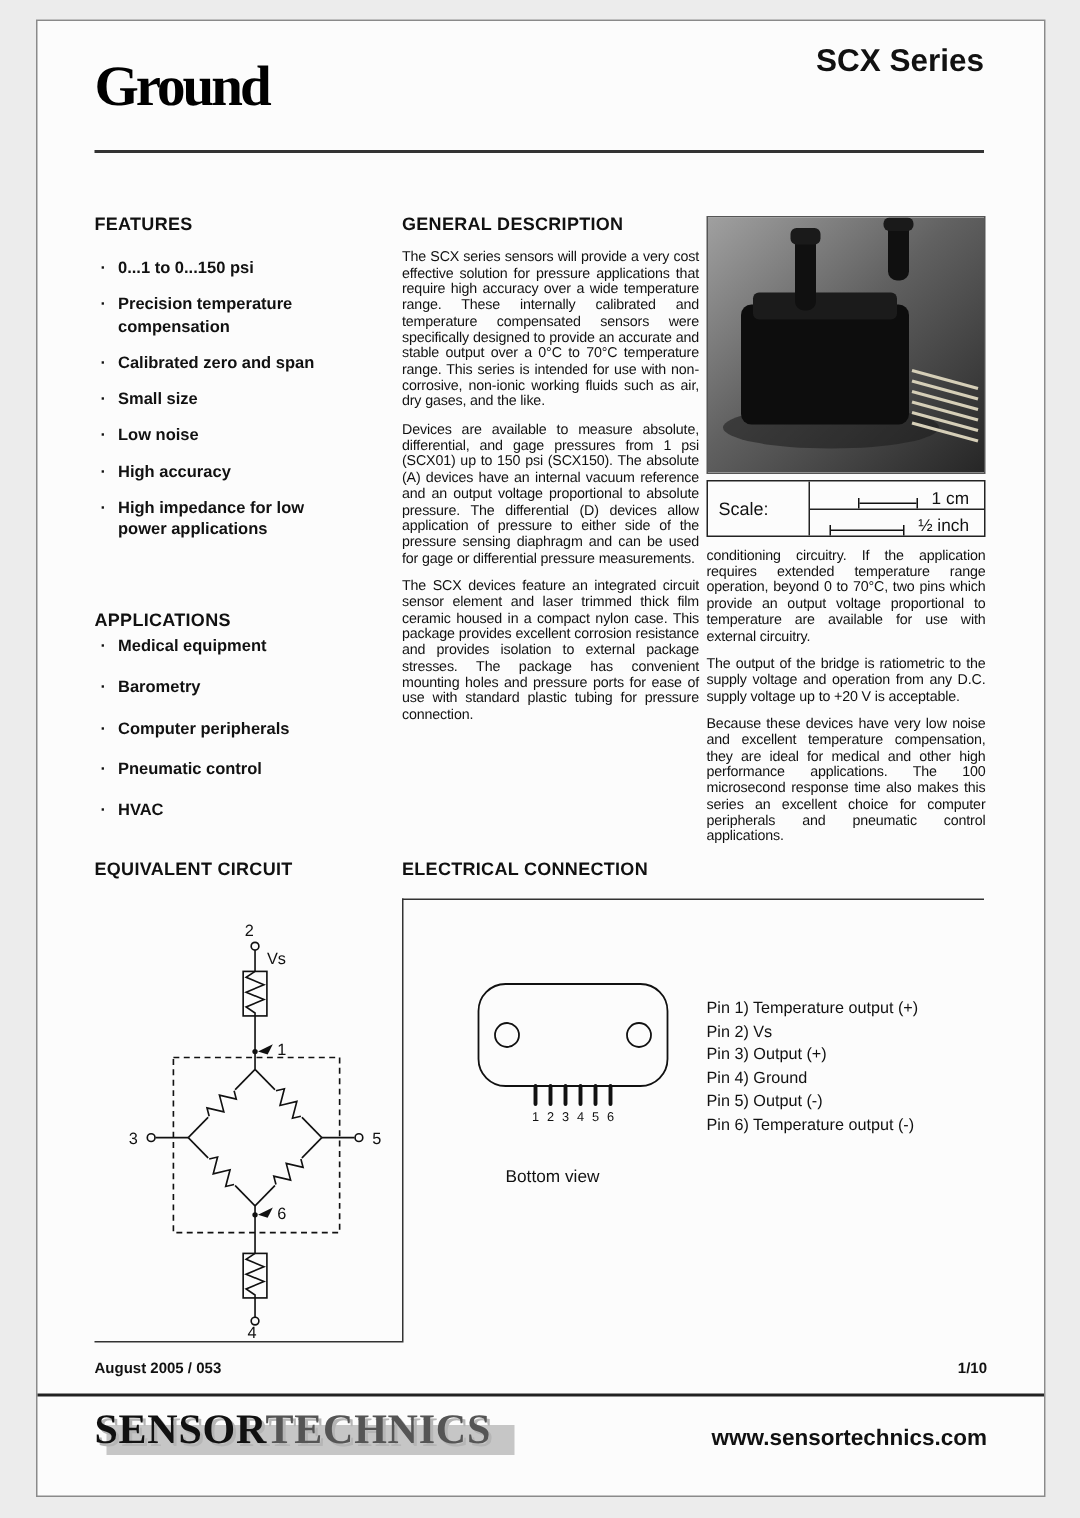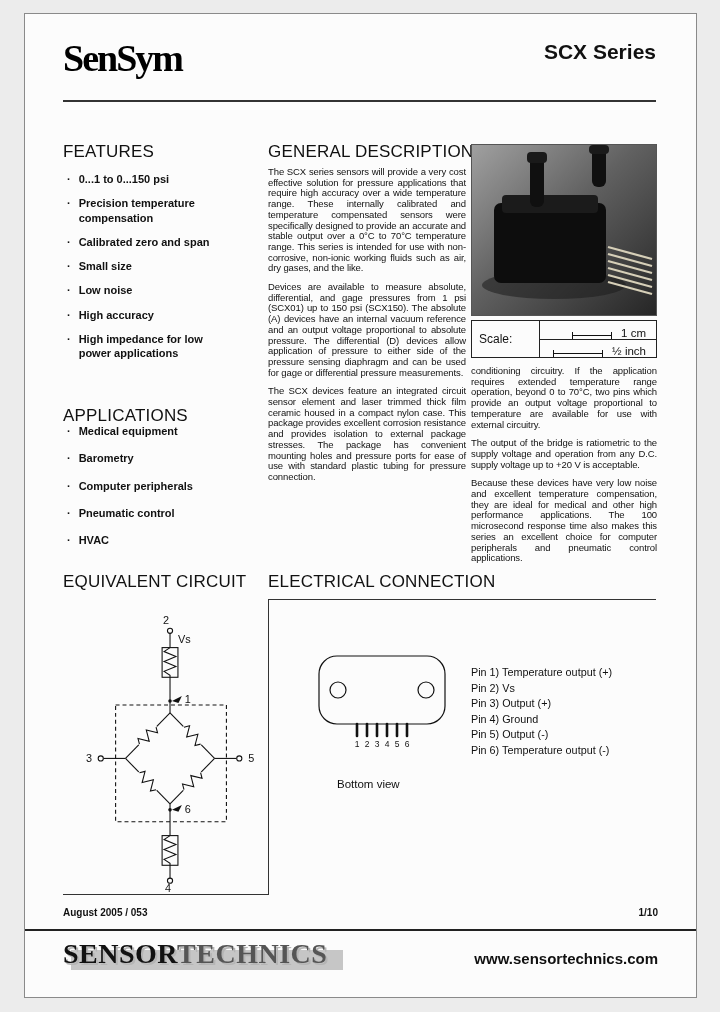--- a/index.html
+++ b/index.html
@@ -7,25 +7,25 @@
   body{
     width:720px;height:1012px;position:relative;background:#ececec;
     font-family:"Liberation Sans",sans-serif;color:#111;overflow:hidden;
   }
   .sheet{position:absolute;left:24px;top:13px;width:671px;height:983px;
     background:#fcfcfc;border:1px solid #8a8a8a;}
   .sheet > div{position:absolute;}
 
   .logo{left:38px;top:22px;font-family:"Liberation Serif",serif;font-weight:bold;
     font-size:38px;letter-spacing:-2px;color:#000;}
-  .title{right:40px;top:26px;font-size:21px;font-weight:bold;}
+  .title{right:40px;top:15px;font-size:21px;font-weight:bold;}
   .subtitle{right:40px;top:57px;font-size:14.5px;font-weight:bold;}
   .head-rule{left:38px;top:86px;width:593px;height:2px;background:#333;}
 
-  .h{font-size:17px;font-weight:normal;letter-spacing:.2px;text-align:center;}
+  .h{font-size:12px;font-weight:bold;letter-spacing:.2px;text-align:center;}
   .features-h{left:38px;top:128px;}
   .desc-h{left:243px;top:128px;}
   .apps-h{left:38px;top:364px;margin-top:28px;}
   .equiv-h{left:38px;top:558px;}
   .elec-h{left:243px;top:558px;}
 
   .featlist{left:42px;top:158px;width:152px;}
   .appslist{left:42px;top:410px;width:160px;}
   .bitem{display:flex;gap:8px;font-weight:bold;font-size:11px;line-height:1.3;}
   .featlist .bitem{margin-bottom:10px;}
@@ -72,21 +72,21 @@
   .brand{left:38px;top:924px;font-family:"Liberation Serif",serif;font-weight:bold;
     font-size:28px;letter-spacing:.5px;text-shadow:2px 2px 0 #b5b5b5;}
   .brand .t2{color:#555;}
   .url{right:38px;top:936px;font-size:15px;font-weight:bold;cursor:pointer;}
 </style>
 </head>
 <body>
 
 <div class="sheet">
 
-  <div class="logo">SenSym</div>
+  <div class="logo">Ground</div>
   <div class="title">SCX Series</div>
   <div class="head-rule"></div>
 
   <div class="h features-h">FEATURES</div>
   <div class="featlist">
     <div class="bitem">
         <span class="bullet">·</span>
         <span>0...1 to 0...150 psi</span>
       </div>
     <div class="bitem">

